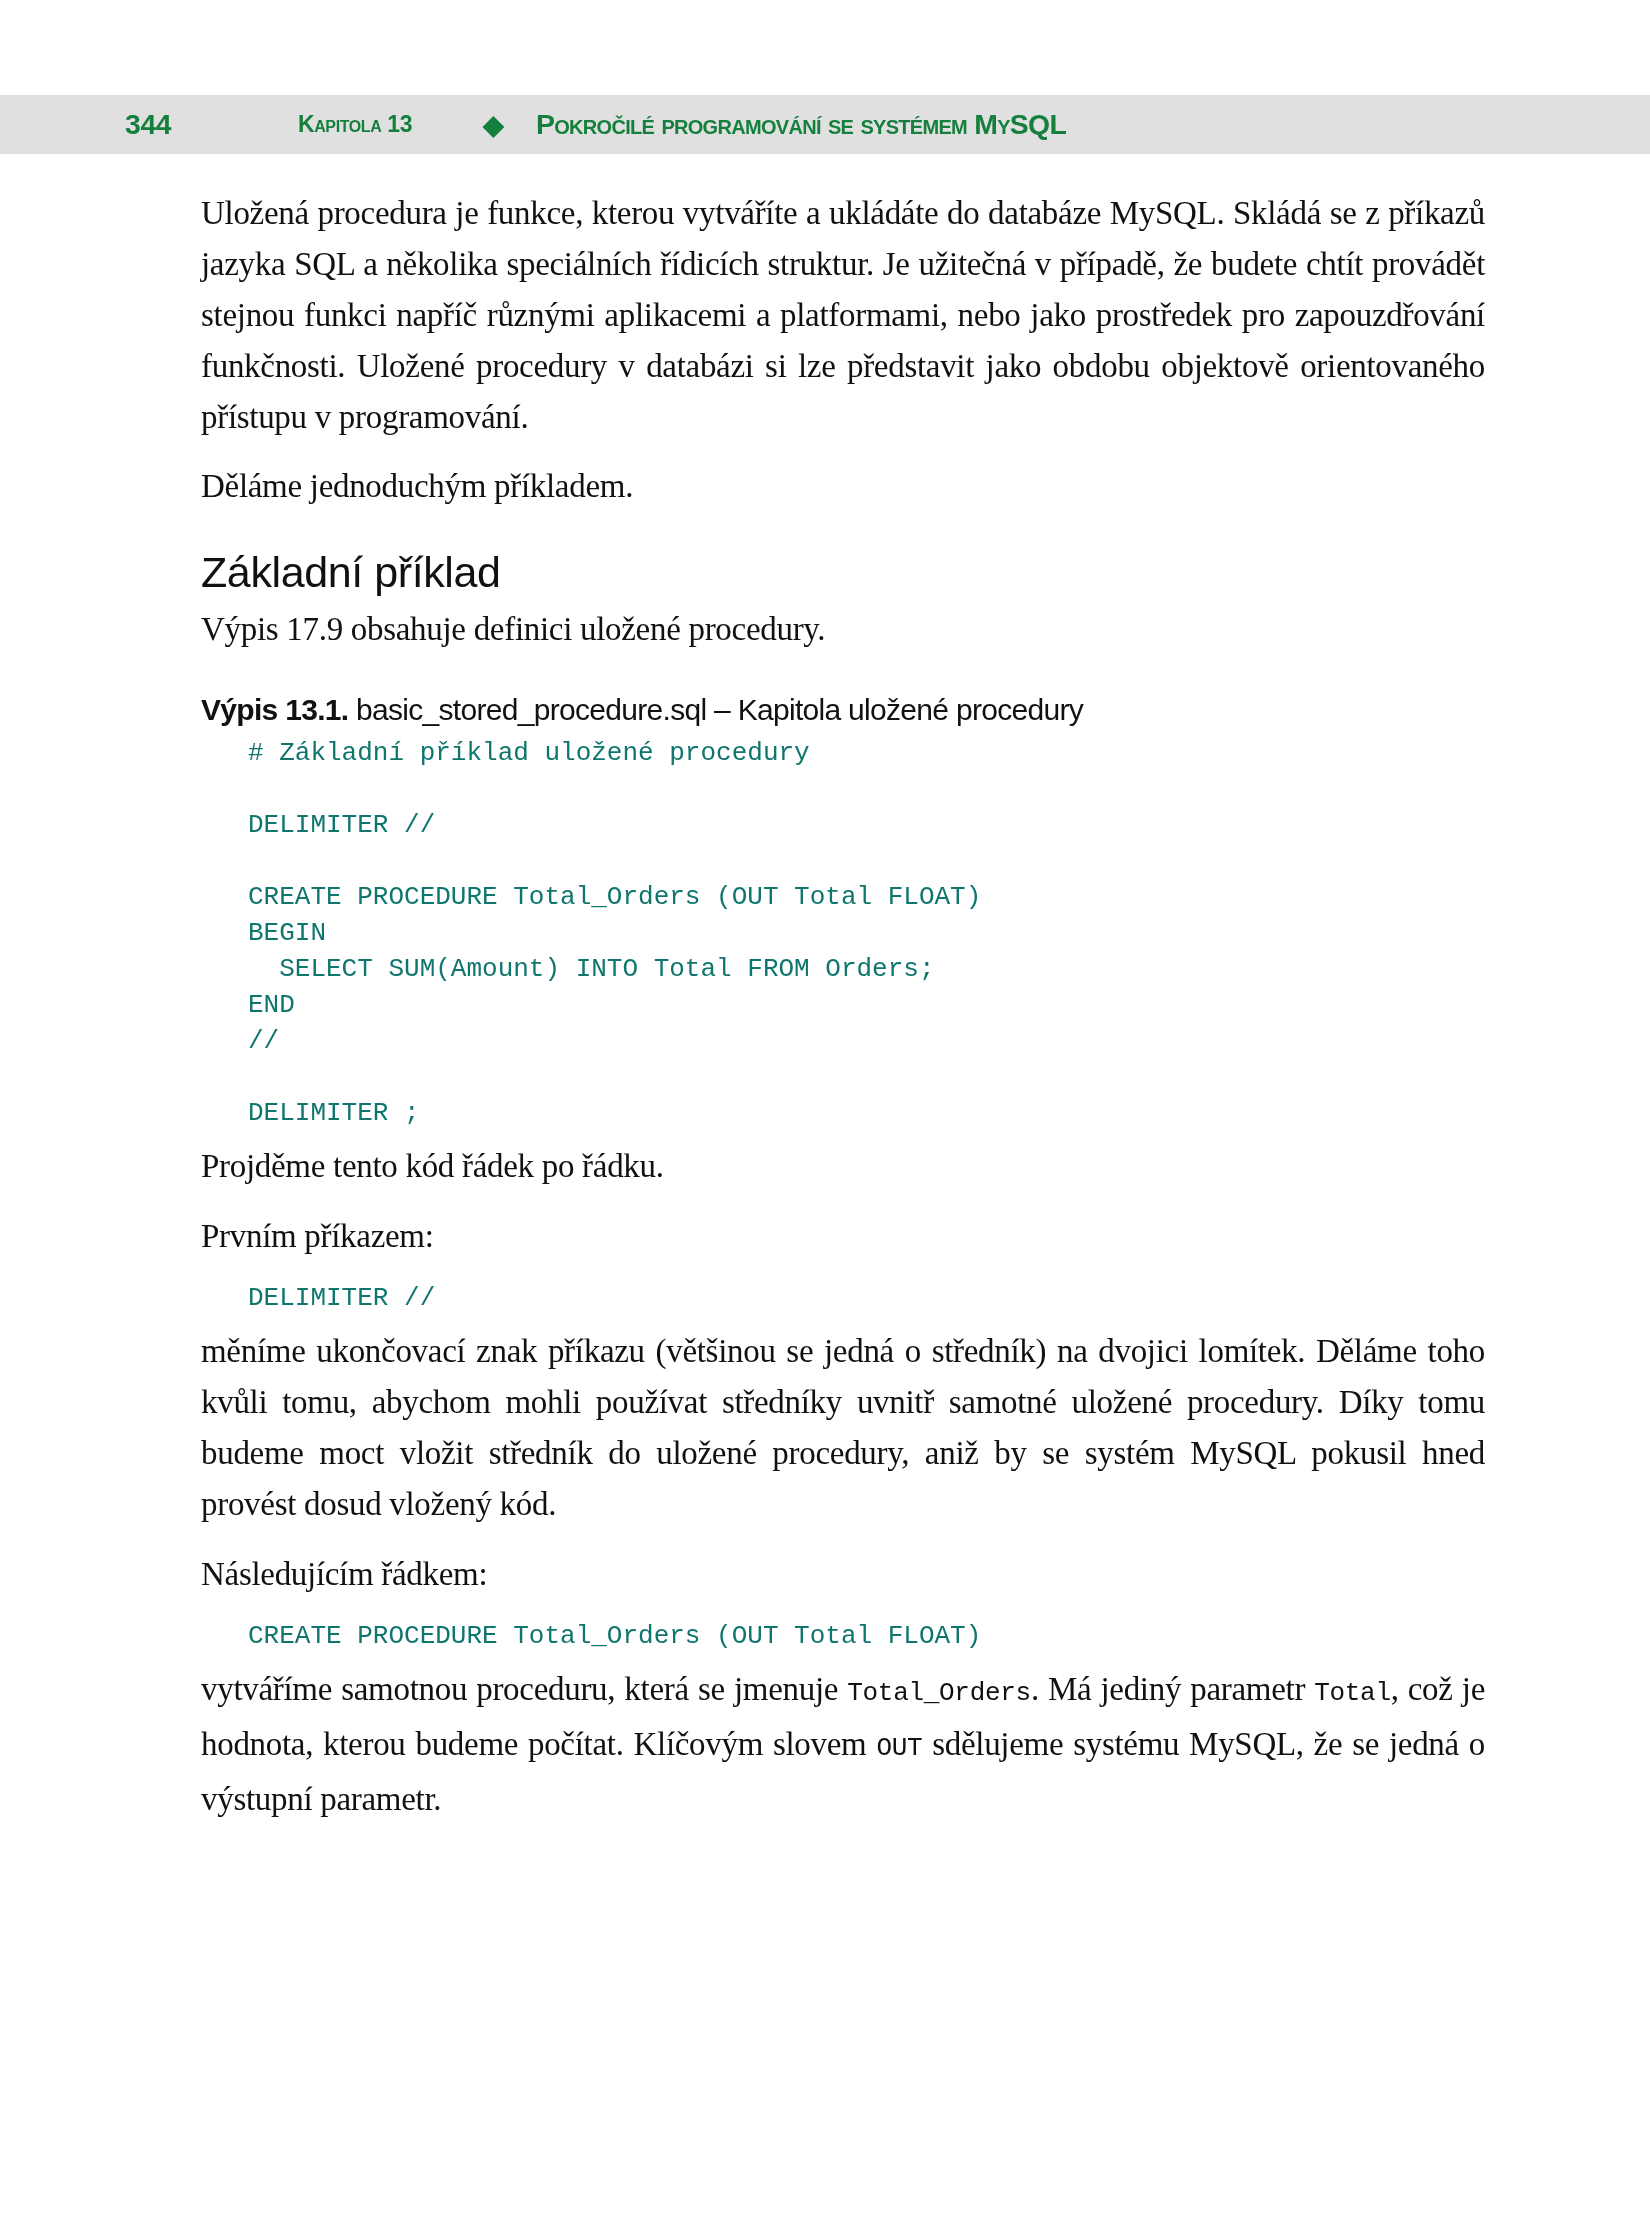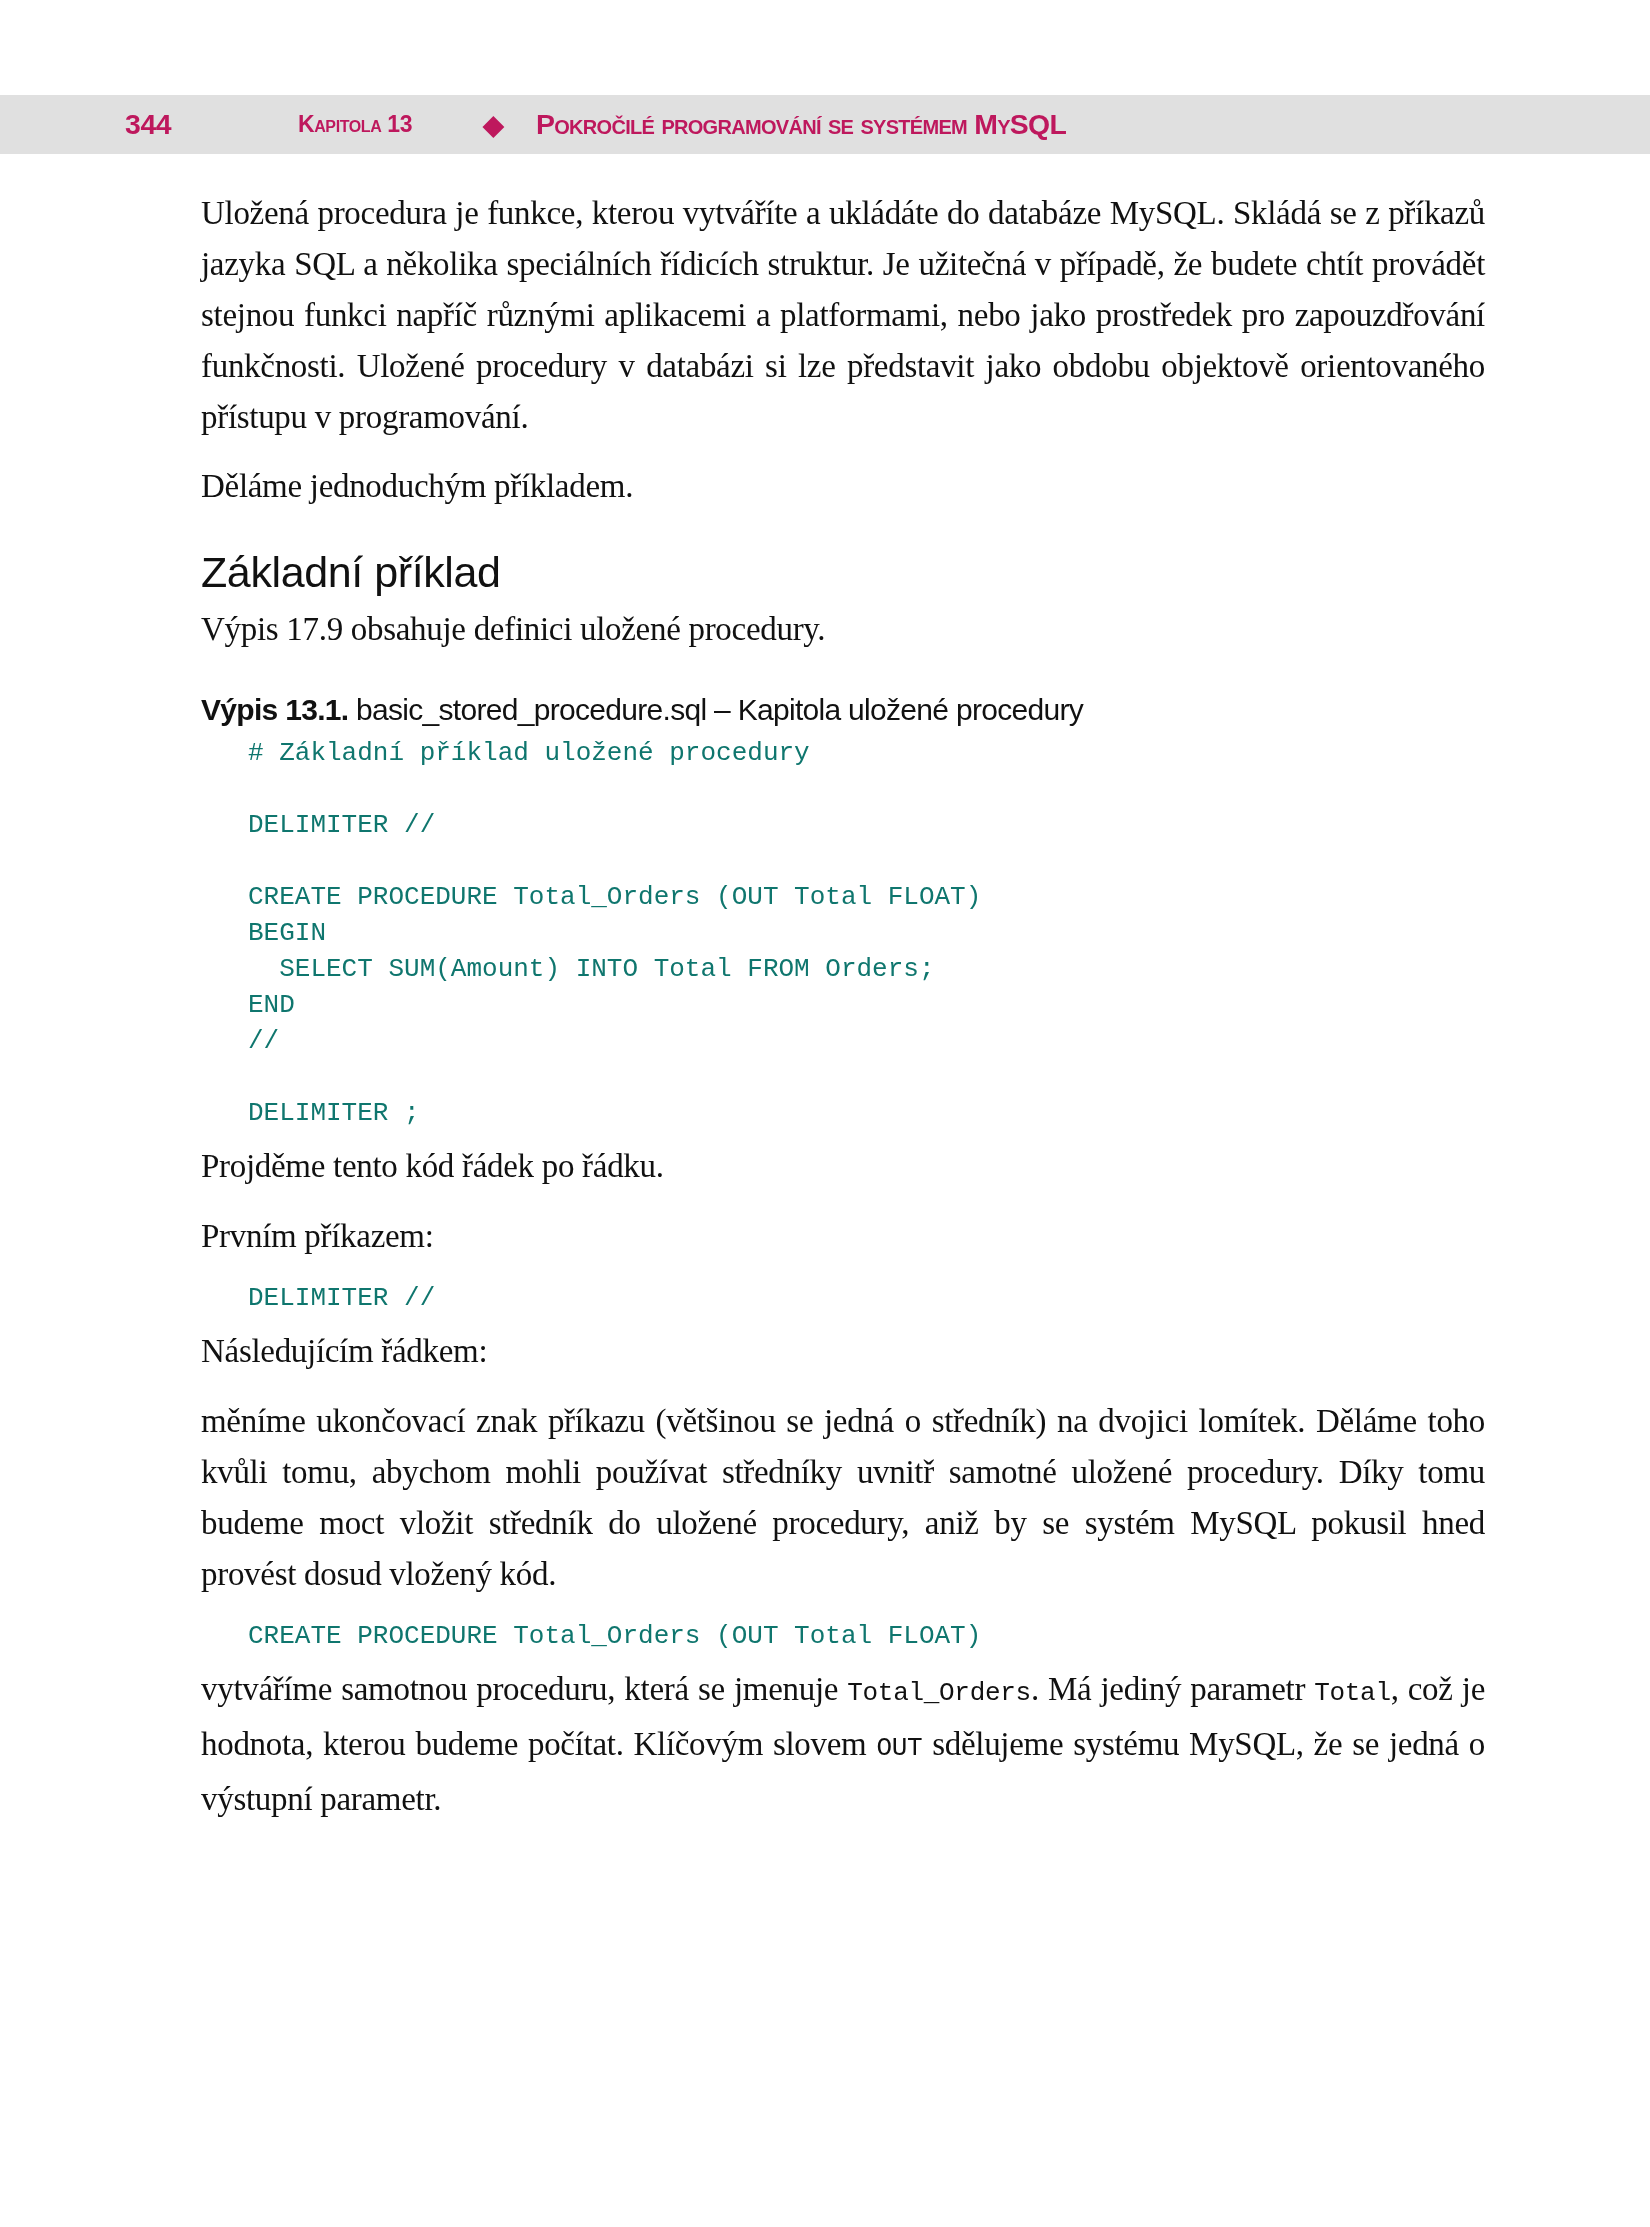--- a/index.html
+++ b/index.html
@@ -1,21 +1,21 @@
 <!DOCTYPE html>
 <html style="font-size:13.4px"><head>
   <meta charset="utf-8">
   <style>
     html, body { margin: 0; padding: 0; background: #ffffff; }
     body { width: 1650px; height: 2227px; position: relative; overflow: hidden; color: #111; }
     .header-band {
       position: absolute; left: 0; top: 95px; width: 1650px; height: 59px;
       background: #e0e0e0;
       display: flex; align-items: center;
-      font-family: "Liberation Sans", sans-serif; font-weight: bold; color: #be185d;
+      font-family: "Liberation Sans", sans-serif; font-weight: bold; color: #15803d;
     }
     .page-num { position: absolute; left: 125px; font-size: 28.4px; letter-spacing: -0.4px; }
     .chapter { position: absolute; left: 298px; font-size: 23px; font-variant: small-caps; letter-spacing: -0.4px; }
     .diamond { position: absolute; left: 483px; font-size: 27px; }
     .chapter-title { position: absolute; left: 536px; font-size: 28.4px; font-variant: small-caps; letter-spacing: -0.7px; }
     .content { position: absolute; left: 201px; top: 188px; width: 1284px; }
     h1 {
       font-family: "Liberation Sans", sans-serif; font-weight: bold;
       font-size: 60px; margin: 0 0 6.7px 0; letter-spacing: -0.8px; line-height: 1.15;
     }
@@ -67,20 +67,20 @@
 BEGIN
   SELECT SUM(Amount) INTO Total FROM Orders;
 END
 //
 
 DELIMITER ;</pre>
 
   <p>Projděme tento kód řádek po řádku.</p>
   <p>Prvním příkazem:</p>
   <pre>DELIMITER //</pre>
+  <p>měníme ukončovací znak příkazu (většinou se jedná o středník) na dvojici lomítek. Děláme toho kvůli tomu, abychom mohli používat středníky uvnitř samotné uložené procedury. Díky tomu budeme moct vložit středník do uložené procedury, aniž by se systém MySQL pokusil hned provést dosud vložený kód.</p>
+
   <p>Následujícím řádkem:</p>
-
-  <p>měníme ukončovací znak příkazu (většinou se jedná o středník) na dvojici lomítek. Děláme toho kvůli tomu, abychom mohli používat středníky uvnitř samotné uložené procedury. Díky tomu budeme moct vložit středník do uložené procedury, aniž by se systém MySQL pokusil hned provést dosud vložený kód.</p>
   <pre>CREATE PROCEDURE Total_Orders (OUT Total FLOAT)</pre>
 
   <p><span>vytváříme samotnou proceduru, která se jmenuje </span><code>Total_Orders</code><span>. Má jediný parametr </span><code>Total</code><span>, což je hodnota, kterou budeme počítat. Klíčovým slovem </span><code>OUT</code><span> sdělujeme systému MySQL, že se jedná o výstupní parametr.</span></p>
 </div>
 
 
 </body></html>

